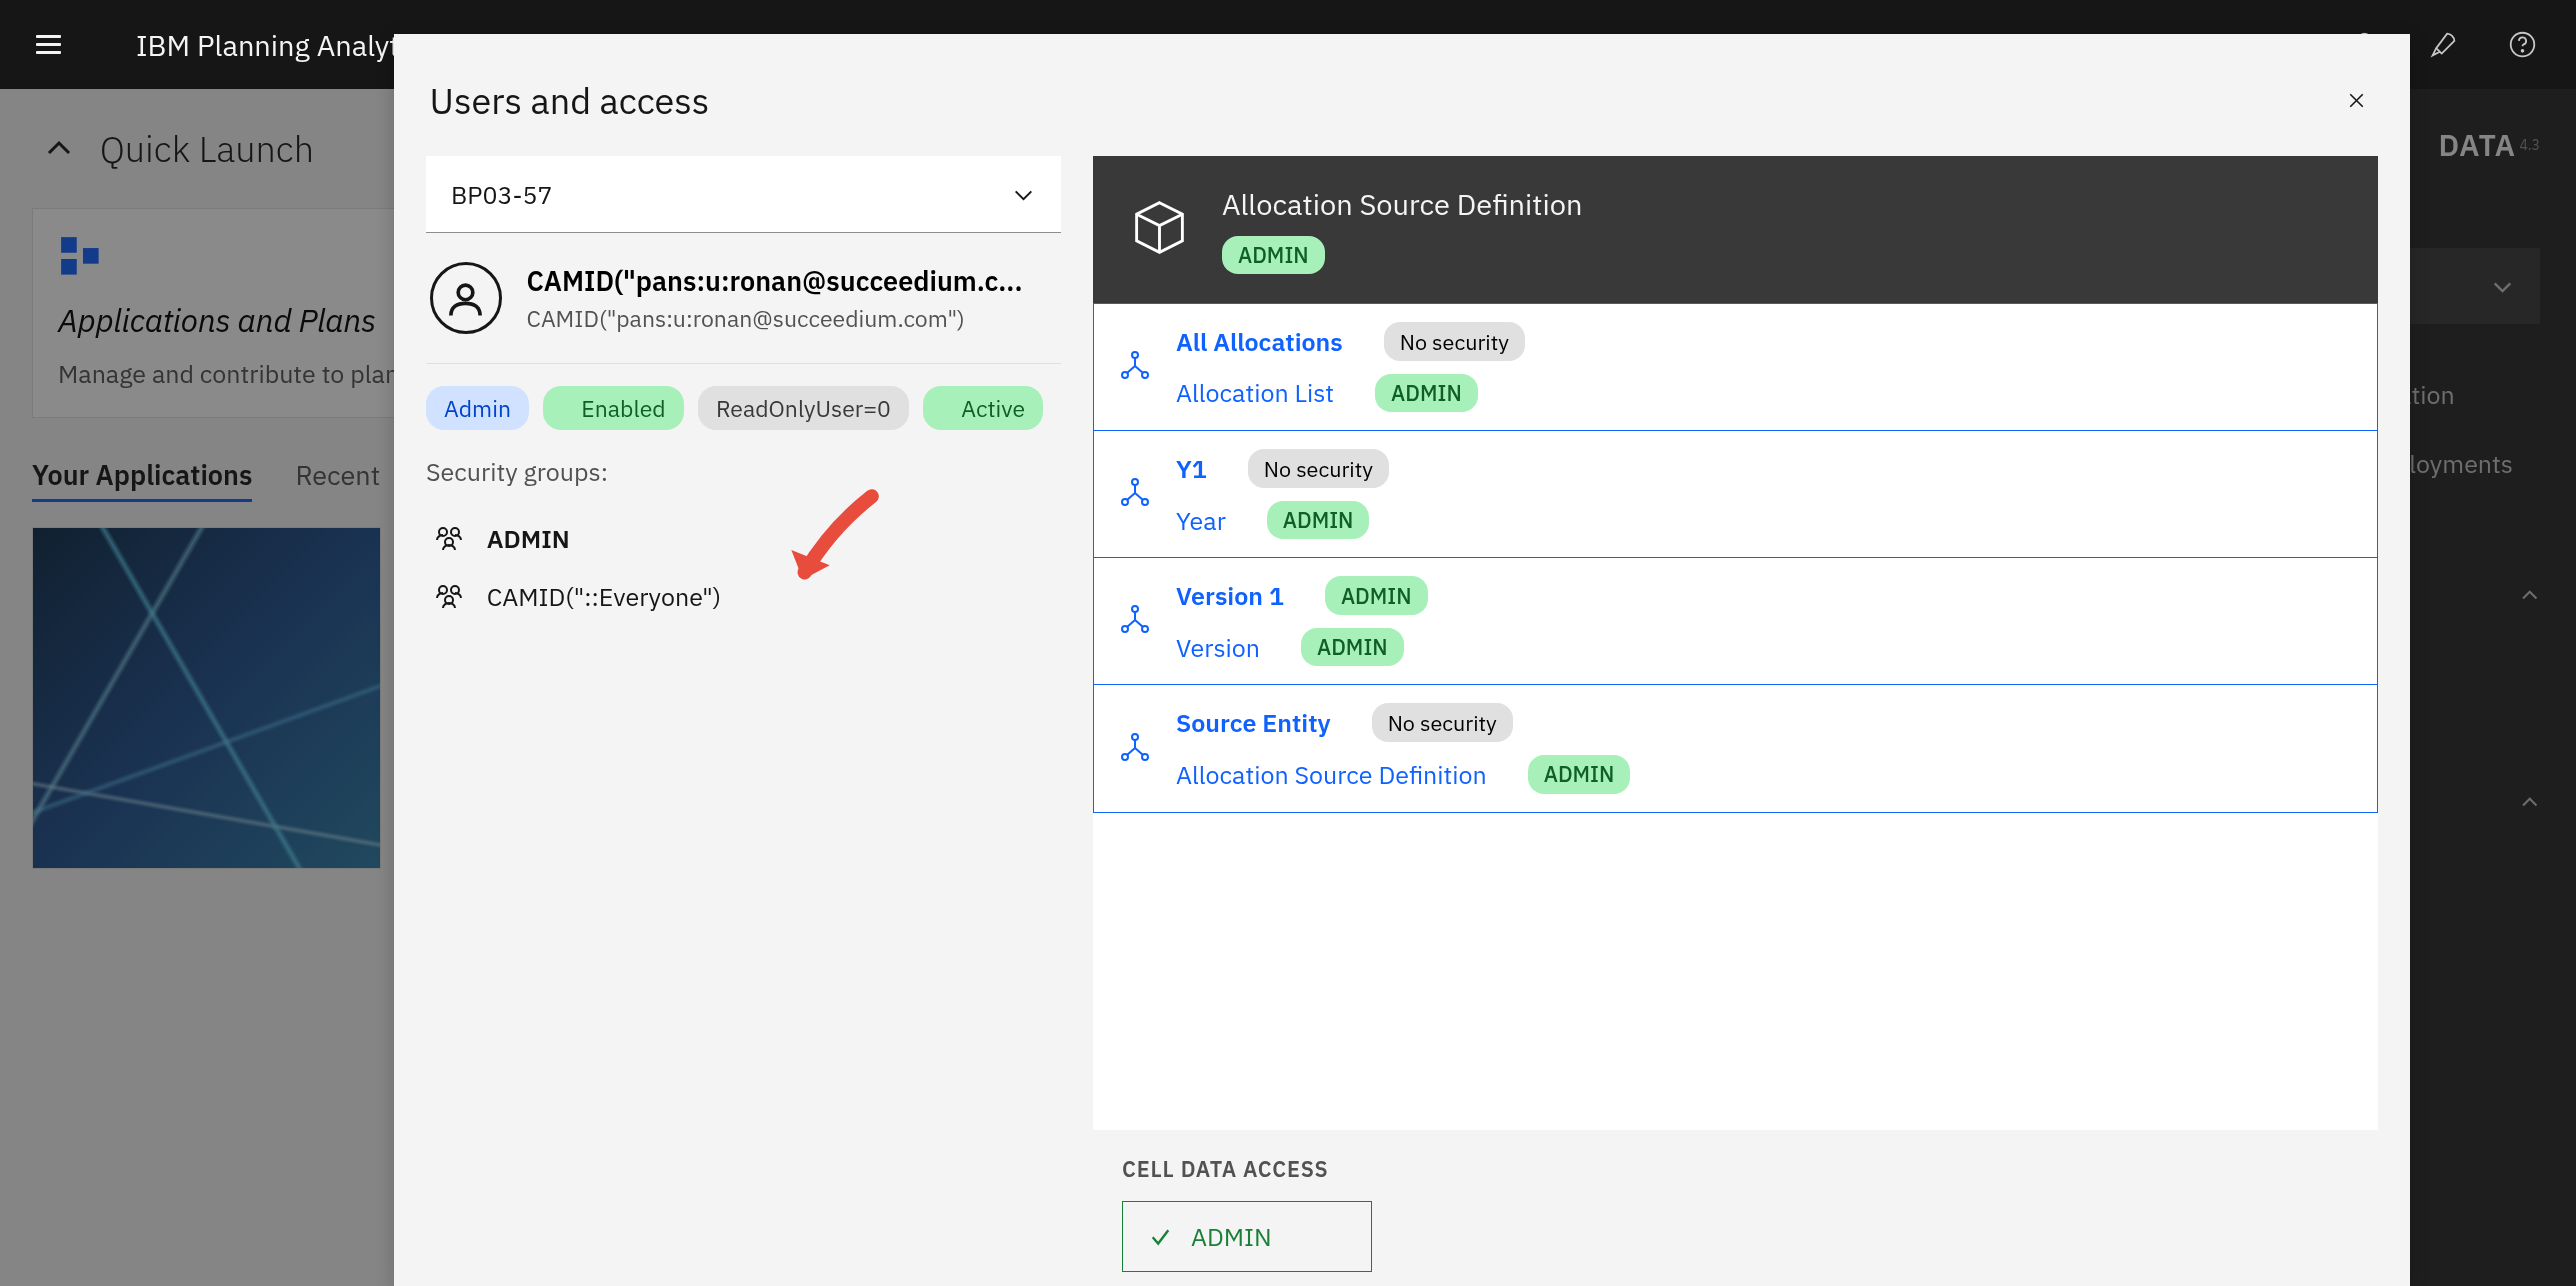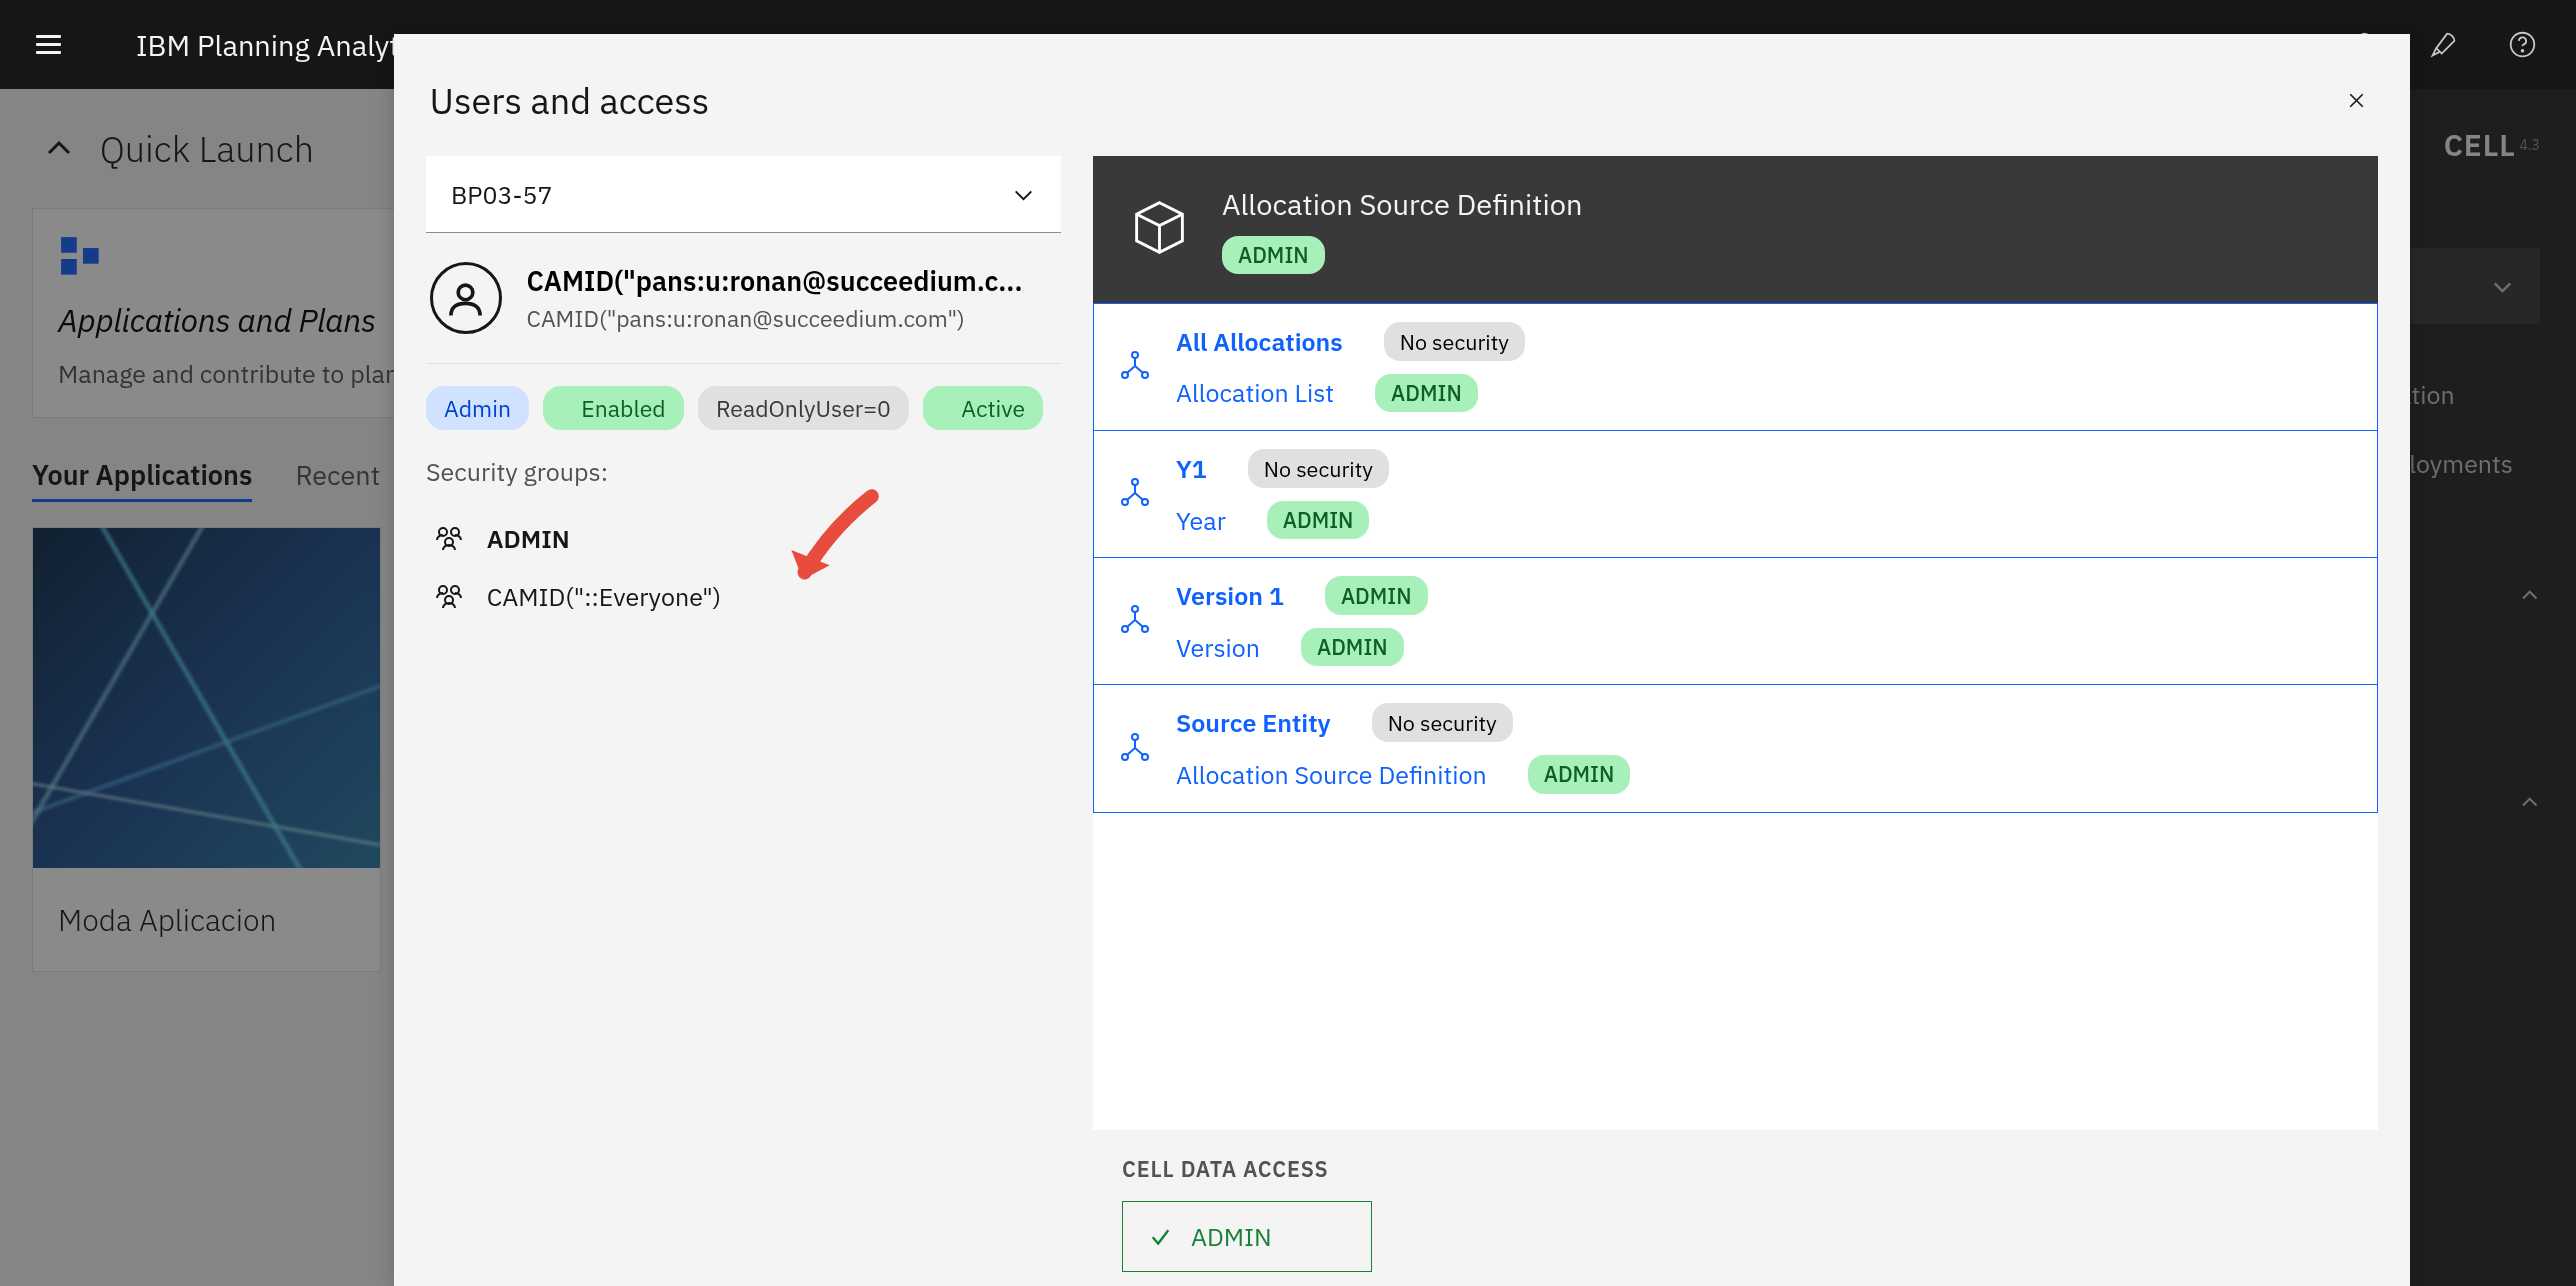--- a/index.html
+++ b/index.html
@@ -156,28 +156,27 @@
       </svg>
     <h2>Applications and Plans</h2>
     <p>Manage and contribute to plans and other applications</p>
   </div>
   <div class="tabs-row">
     <span class="active">Your Applications</span>
     <span>Recent</span>
   </div>
   <div class="tile-card">
     <div class="tile-img"></div>
-    <div class="tile-title">Moda Aplicacion</div>
   </div>
 </div>
 
 <div class="right-side">
   <div class="right-header">
     <span></span>
-    <span><span class="space-label">CELL</span><sup class="space-ver">4.3</sup></span>
+    <span><span class="space-label">DATA</span><sup class="space-ver">4.3</sup></span>
   </div>
   <div class="side-small">Server</div>
   <div class="server-dd">
     <span>BP03-57</span>
     <svg viewBox="0 0 32 32" width="25" height="25" fill="none" stroke="#c6c6c6" stroke-width="3">
         <path d="M6 12l10 10 10-10"></path>
       </svg>
   </div>
   <div class="side-item">Model documentation</div>
   <div class="side-item">Releases and Deployments</div>

